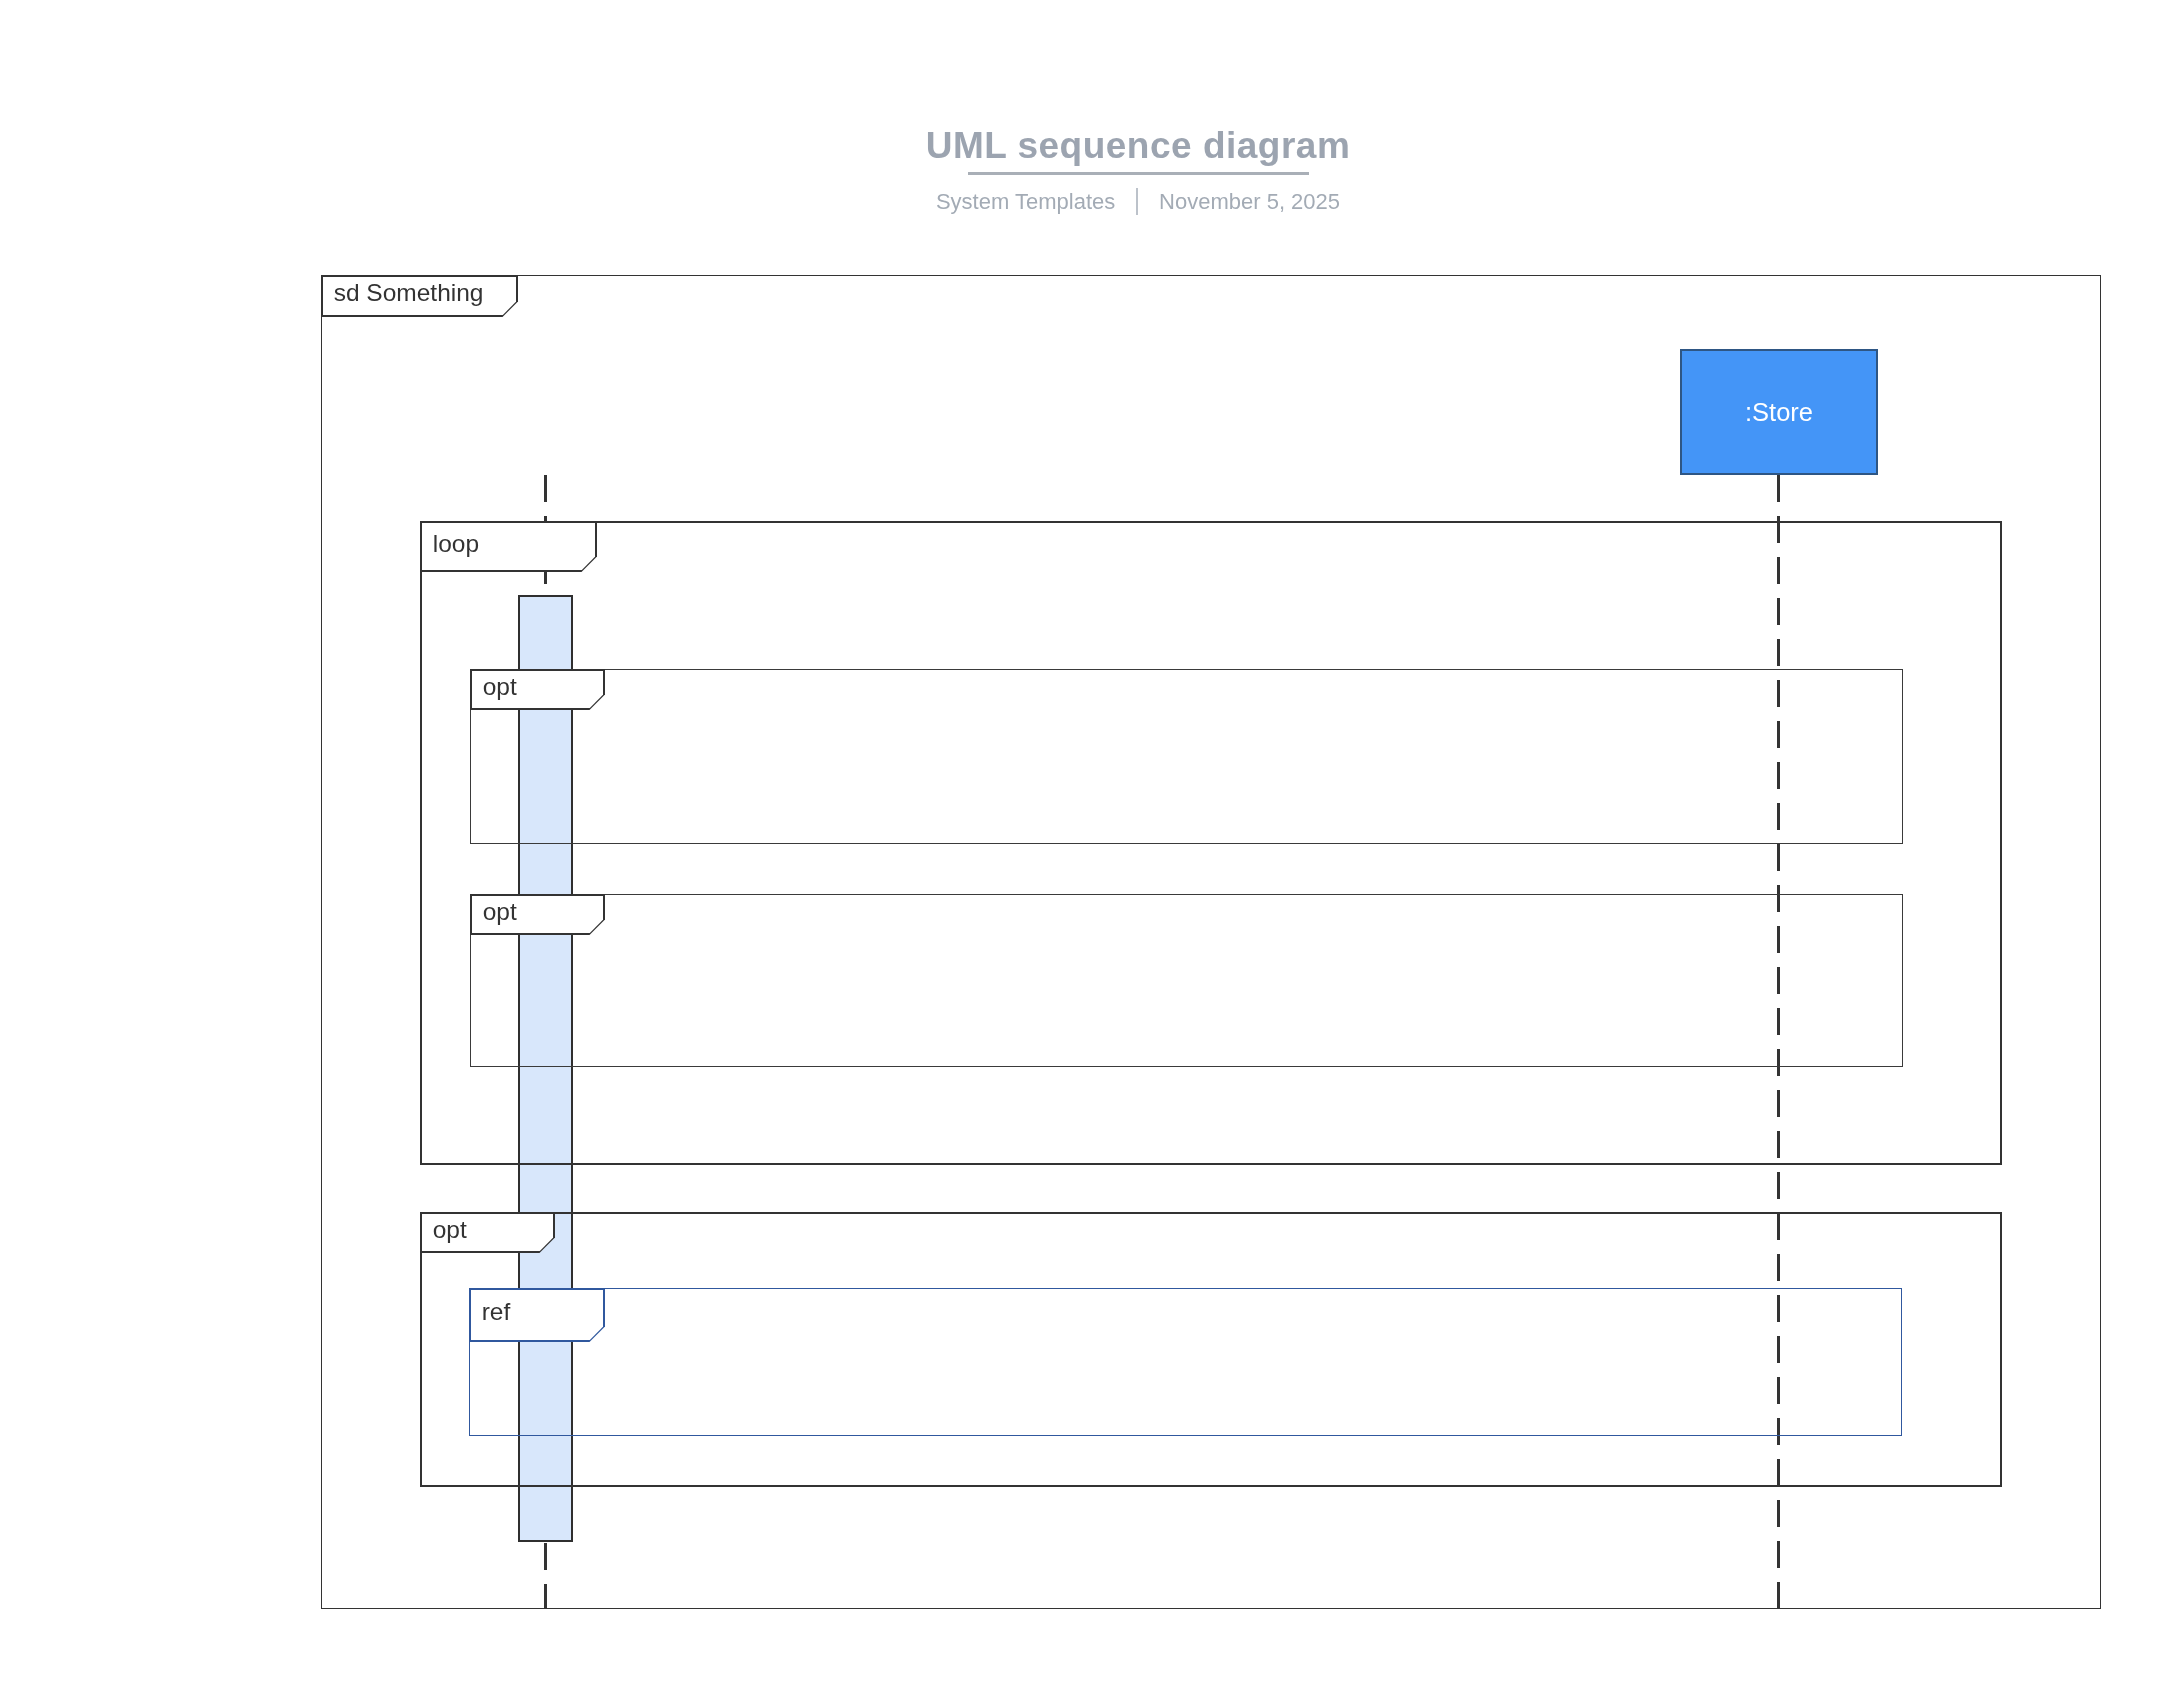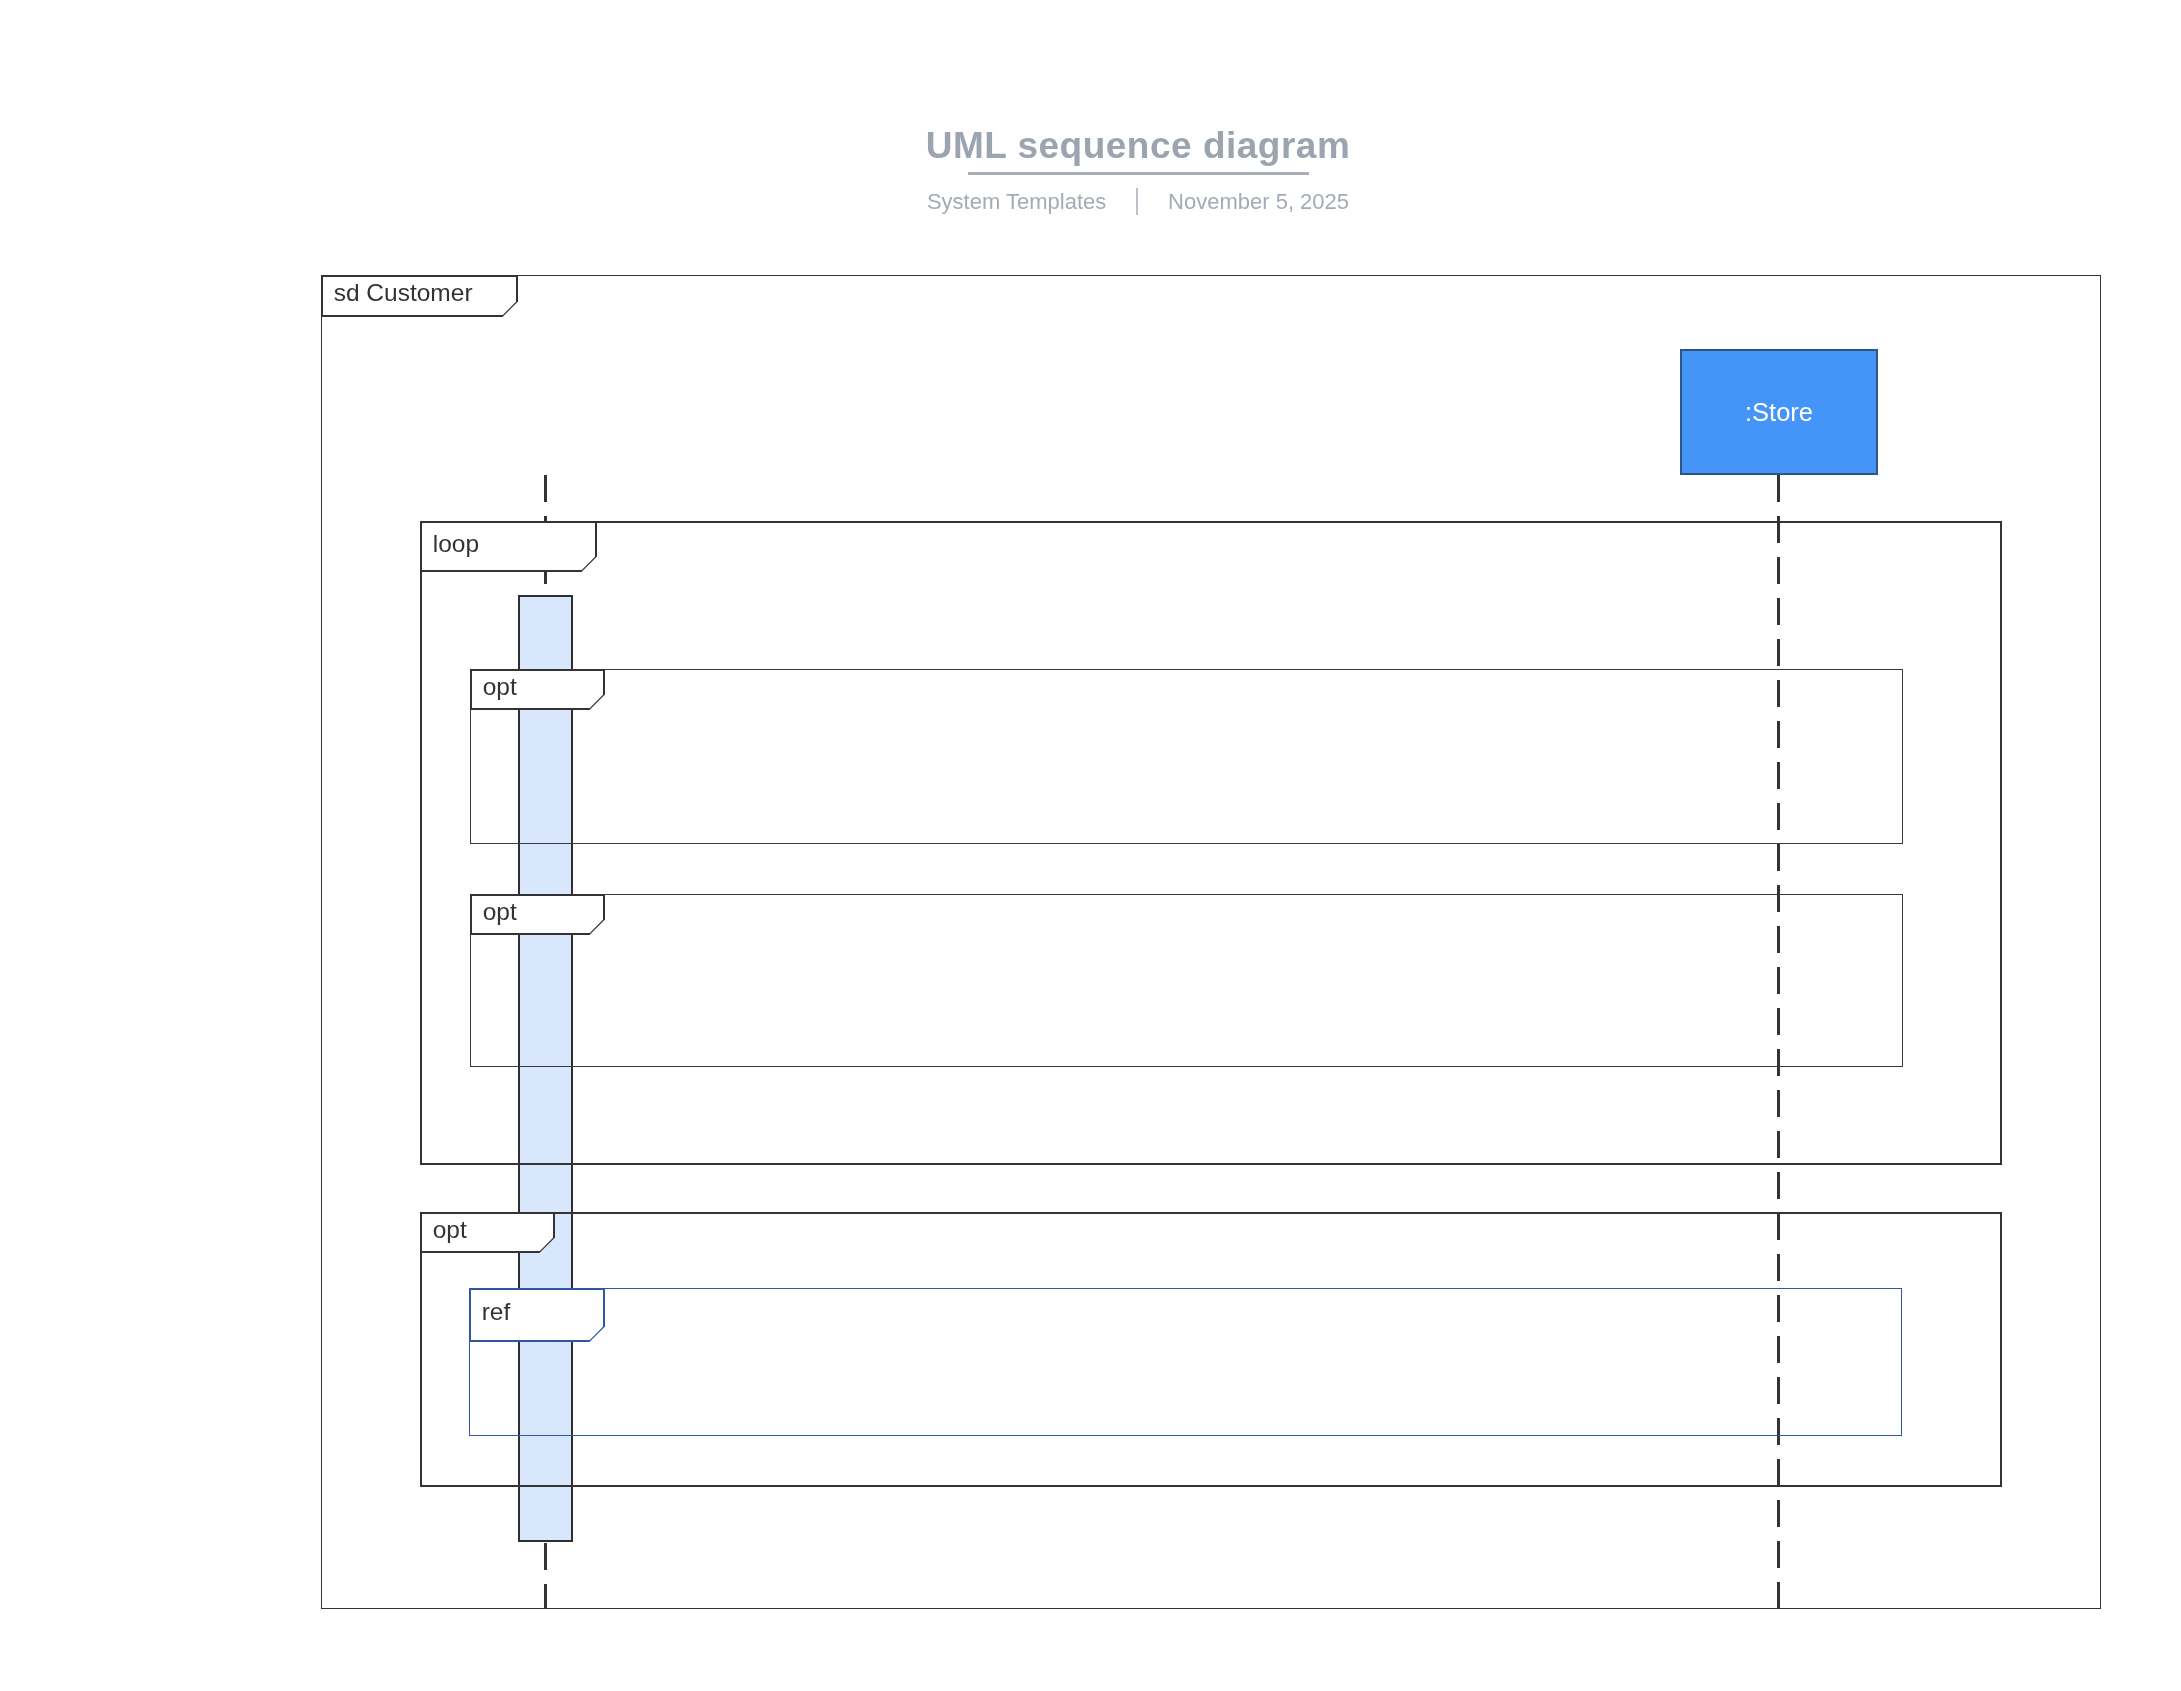--- a/index.html
+++ b/index.html
@@ -12,21 +12,21 @@
     position:absolute;left:820px;top:125px;width:636px;text-align:center;
     font-size:37px;font-weight:700;letter-spacing:0.5px;
     color:var(--title-gray,#9CA4B0);z-index:6;
   }
   .title-divider{
     position:absolute;left:968px;top:172px;width:341px;height:2.7px;
     background:var(--divider-gray,#A9AFB7);z-index:6;
   }
   .page-subtitle{
     position:absolute;left:820px;top:185px;width:636px;height:33px;
-    display:flex;align-items:center;justify-content:center;gap:30px;
+    display:flex;align-items:center;justify-content:center;gap:21px;
     font-size:22px;color:var(--subtitle-gray,#A3ABB5);z-index:6;
   }
   .subtitle-sep{
     width:1.8px;height:27px;background:#BCC2CA;color:transparent;overflow:hidden;
   }
   
   .frame{
     position:absolute;left:321px;top:275px;width:1780px;height:1334px;
     border:1.8px solid var(--line,#333);box-sizing:border-box;z-index:1;
   }
@@ -93,21 +93,21 @@
   <div class="page-subtitle">
     <span>System Templates</span>
     <span class="subtitle-sep"></span>
     <span>November 5, 2025</span>
   </div>
 
   <div class="frame"></div>
   <div class="tab sd-tab">
     <div class="tab-bg"></div>
     <div class="tab-fg"></div>
-    <div class="tab-label">sd Customer</div>
+    <div class="tab-label">sd Something</div>
   </div>
 
   <div class="lifeline ll-customer-upper"></div>
   <div class="lifeline ll-customer-lower"></div>
   <div class="lifeline ll-store"></div>
 
   <div class="activation"></div>
 
   <div class="frag frag-loop"></div>
   <div class="frag frag-opt1"></div>

